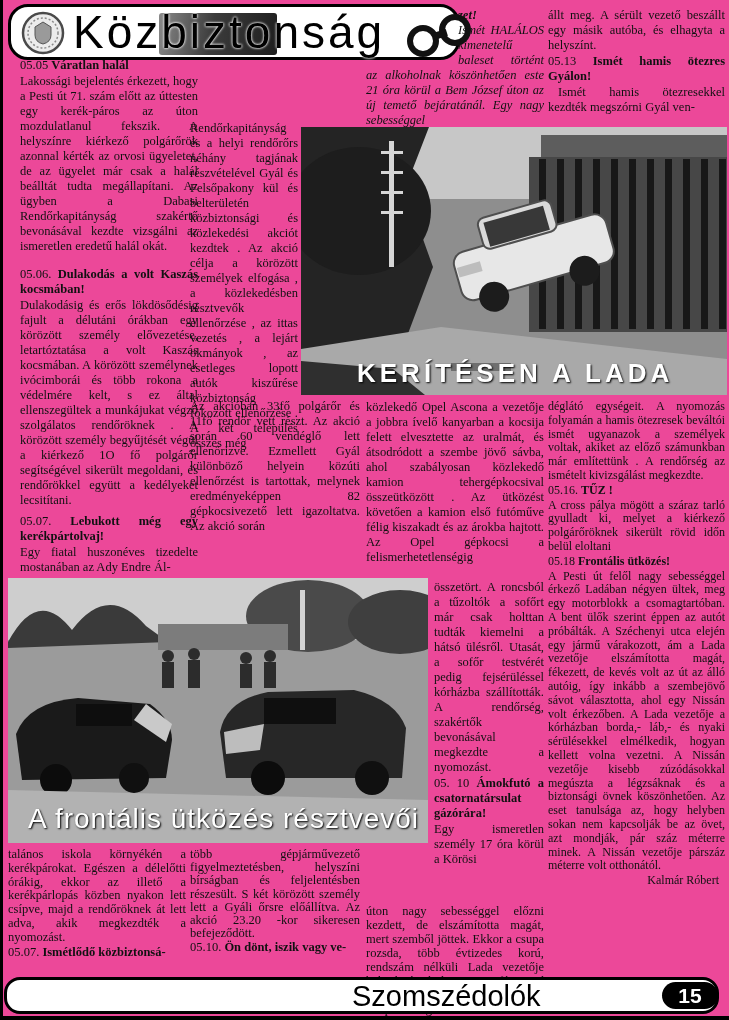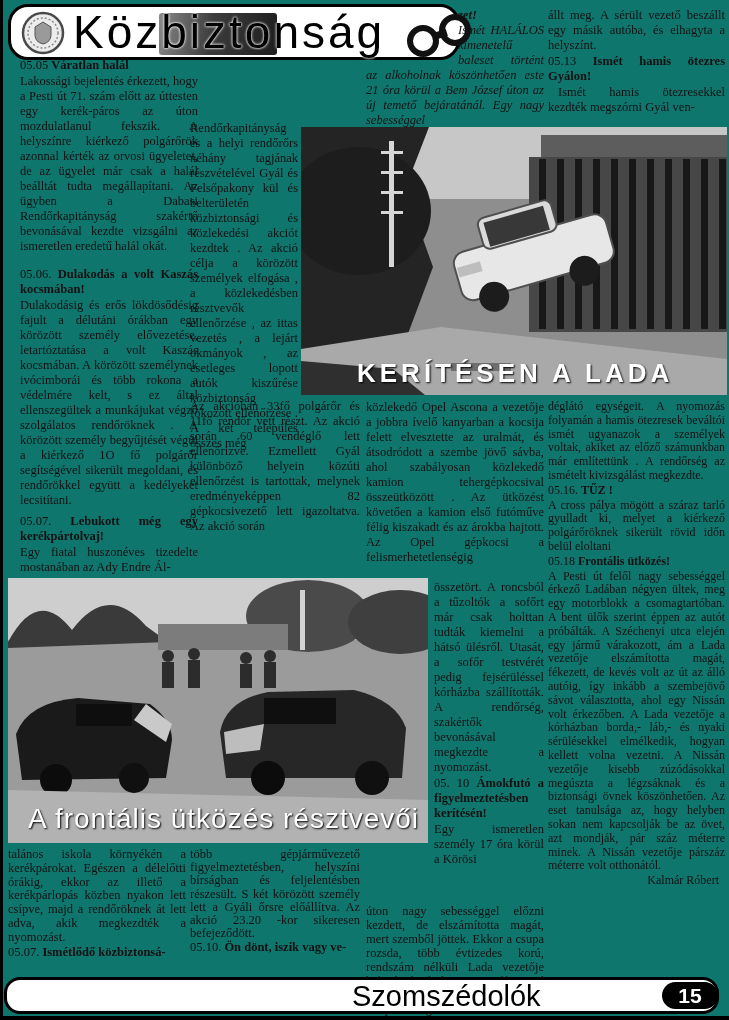--- a/index.html
+++ b/index.html
@@ -1,16 +1,16 @@
 <!DOCTYPE html>
 <html><head>
 <meta charset="utf-8">
 <style>
   html,body{margin:0;padding:0;background:#d8d8d8;}
-  .page{position:relative;width:729px;height:1020px;background:#0f766e;overflow:hidden;
+  .page{position:relative;width:729px;height:1020px;background:#ec4899;overflow:hidden;
         font-family:"Liberation Serif",serif;color:#111;}
   .edge-left{position:absolute;left:0;top:0;width:3px;height:1020px;background:#000;}
   .edge-bottom{position:absolute;left:0;top:1016px;width:729px;height:4px;background:#000;}
 
   
   .masthead{position:absolute;left:8px;top:4px;width:446px;height:50px;border:3px solid #000;
             border-radius:20px;background:#fff;}
   .seal{position:absolute;left:10px;top:4px;width:44px;height:44px;}
   .title-strip{position:absolute;left:148px;top:6px;width:118px;height:42px;border-radius:3px;
                background:linear-gradient(100deg,#8a8a8a,#3c3c3c 45%,#1e1e1e);}
@@ -109,21 +109,21 @@
   <div class="block" id="col3-top">
     <span class="hspacer"></span>
     <b>zet!</b><br>
     <span>Ismét HALÁLOS kimenetelű baleset történt az alkoholnak köszönhetően este 21 óra körül a Bem József úton az új temető bejáratánál. Egy nagy sebességgel</span>
   </div>
   <div class="block" id="col3-mid">
     <p>közlekedő Opel Ascona a vezetője a jobbra ívelő kanyarban a kocsija felett elvesztette az uralmát, és átsodródott a szembe jövő sávba, ahol szabályosan közlekedő kamion tehergépkocsival összeütközött . Az ütközést követően a kamion első futóműve félig kiszakadt és az árokba hajtott. Az Opel gépkocsi a felismerhetetlenségig</p>
   </div>
   <div class="block" id="col3-narrow">
     <p>összetört. A roncsból a tűzoltók a sofőrt már csak holttan tudták kiemelni a hátsó ülésről. Utasát, a sofőr testvérét pedig fejsérüléssel kórházba szállították. A rendőrség, szakértők bevonásával megkezdte a nyomozást.</p>
-    <p><span class="dt">05. 10</span> <b>Ámokfutó a figyelmeztetésben kerítésén!</b></p>
+    <p><span class="dt">05. 10</span> <b>Ámokfutó a csatornatársulat gázórára!</b></p>
     <p>Egy ismeretlen személy 17 óra körül a Körösi</p>
   </div>
   <div class="block" id="col3-bottom">
     <p>úton nagy sebességgel előzni kezdett, de elszámította magát, mert szemből jöttek. Ekkor a csupa rozsda, több évtizedes korú, rendszám nélküli Lada vezetője balra kitért, kidöntött egy fát, majd a csatornatársulat kerítését rátaposva a gázórára</p>
   </div>
 
   <div class="block" id="col4-top">
     <p>állt meg. A sérült vezető beszállt egy másik autóba, és elhagyta a helyszínt.</p>
     <p><span class="dt">05.13</span> <b>Ismét hamis ötezres Gyálon!</b></p>
     <p style="text-indent:10px">Ismét hamis ötezresekkel kezdték megszórni Gyál ven-</p>

